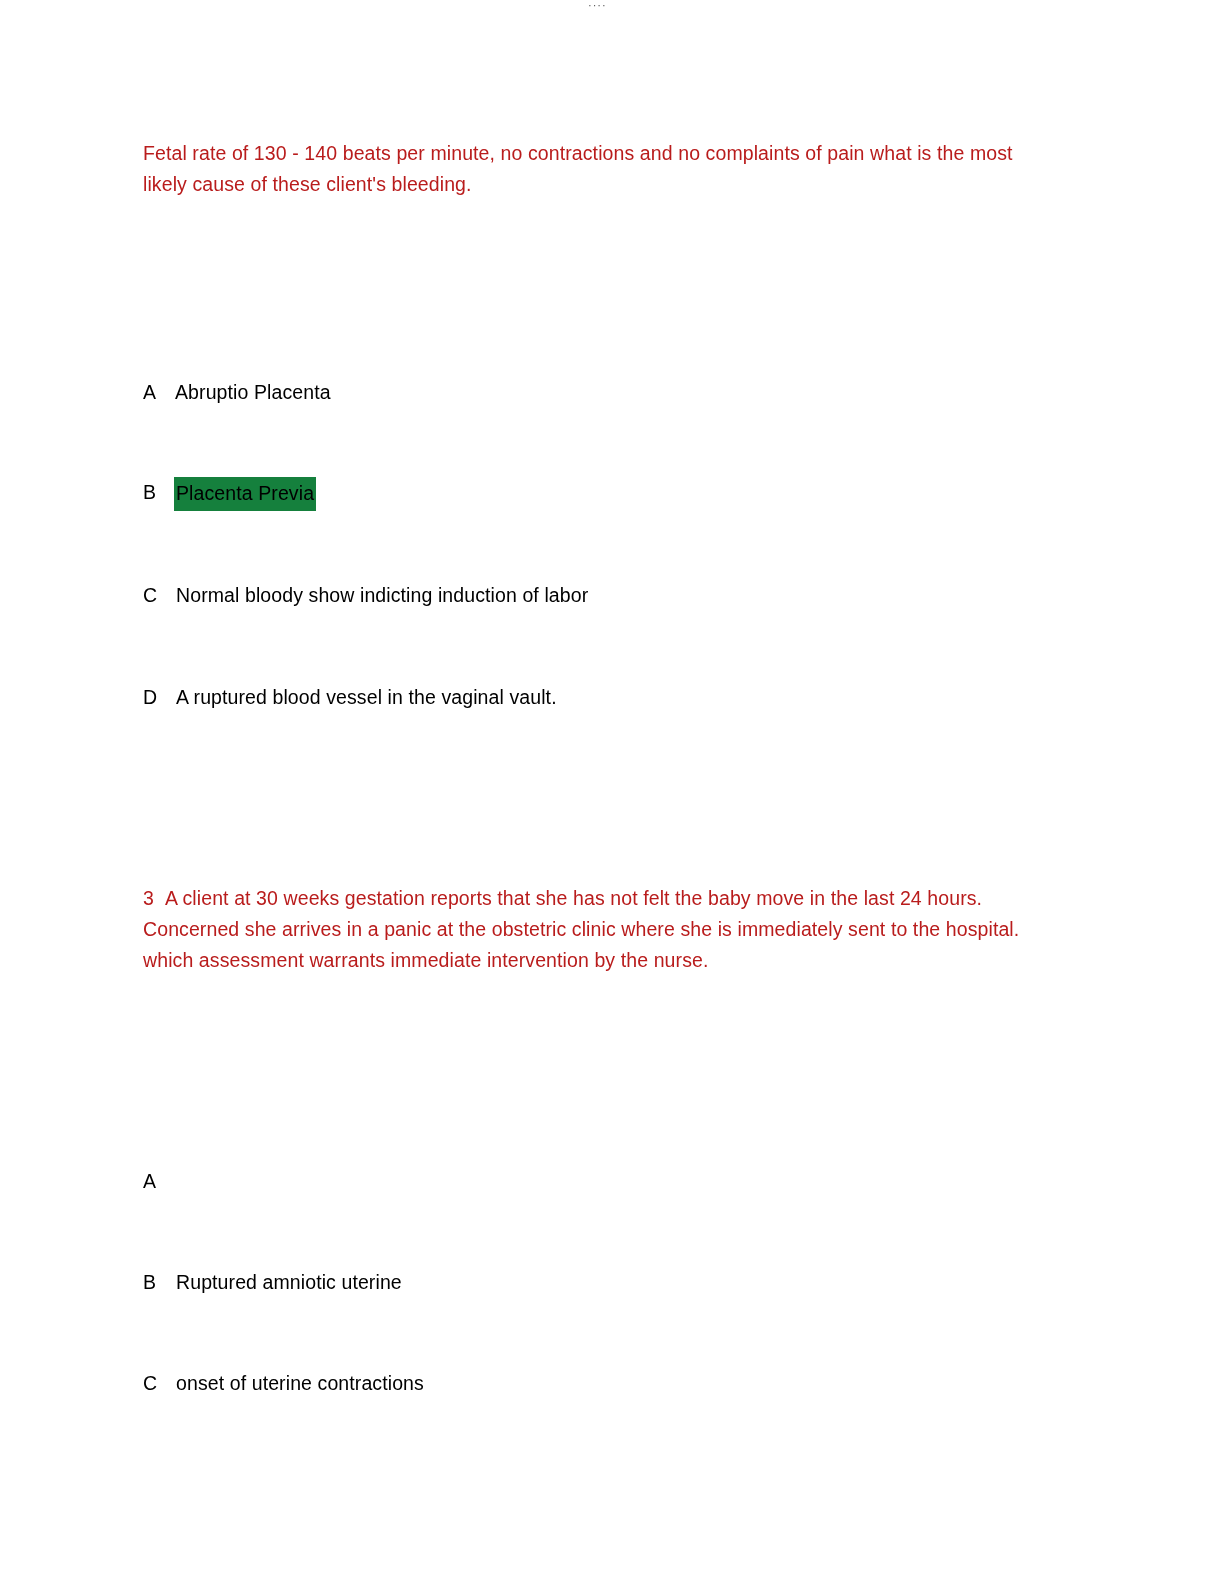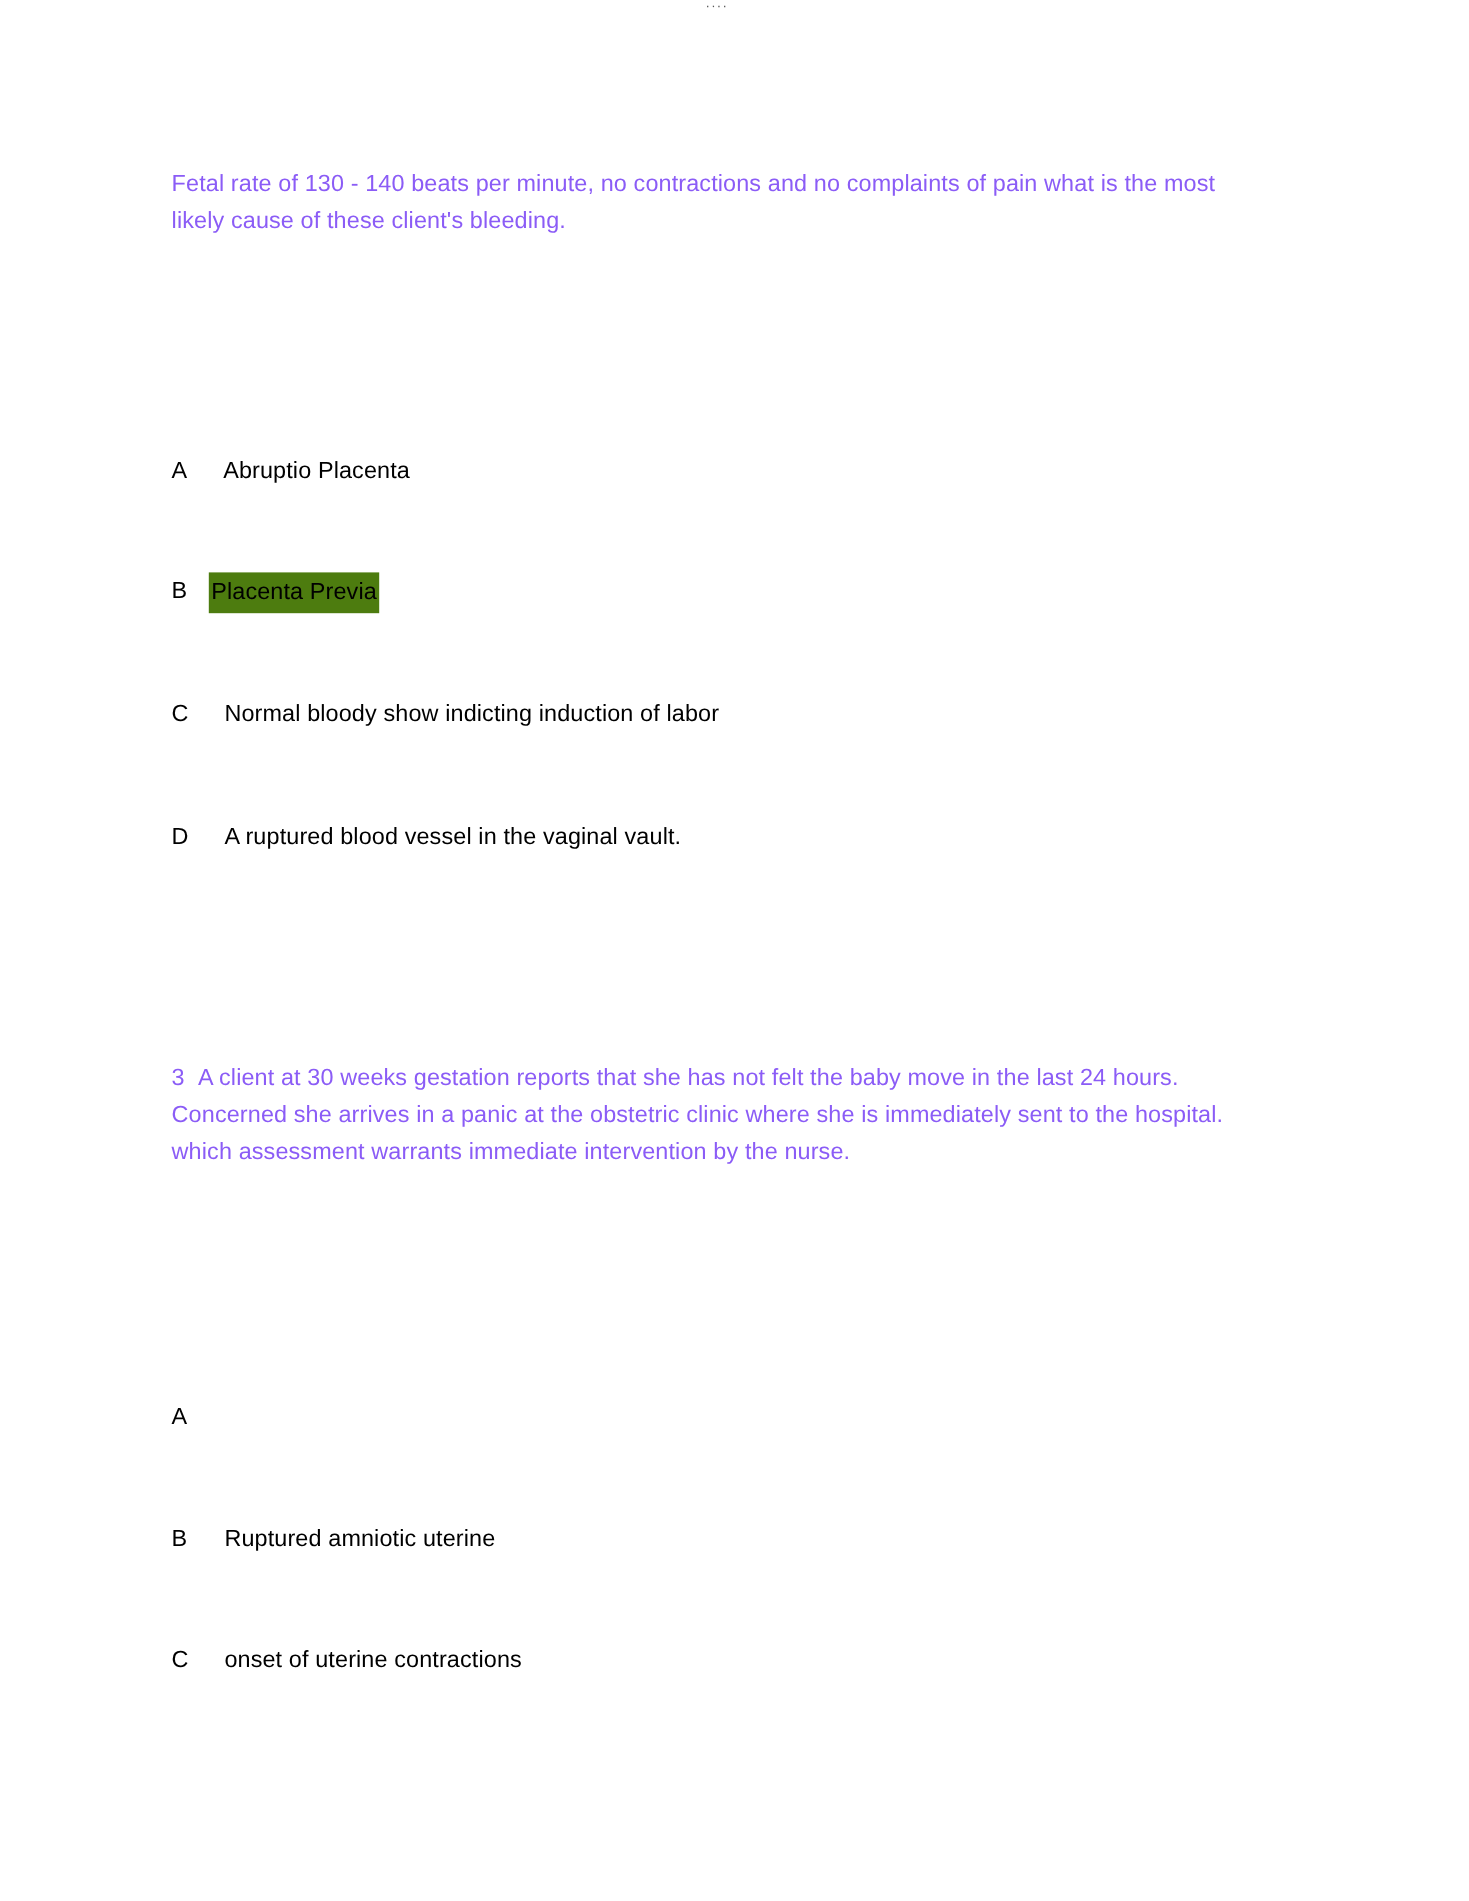--- a/index.html
+++ b/index.html
@@ -36,21 +36,21 @@
   .content {
     position: absolute;
     left: 143px;
     top: 138px;
     width: 900px;
   }
   .stem {
     font-size: 19.5px;
     line-height: 31px;
     letter-spacing: 0.1px;
-    color: #8b5cf6;
+    color: #b91c1c;
     margin: 0;
   }
   .stem .num {
     margin-right: 11px;
   }
   .spacer-1 { height: 177px; }
 
   .option {
     display: flex;
     align-items: flex-start;
@@ -61,24 +61,23 @@
   .option .letter {
     width: 32px;
     flex: 0 0 32px;
   }
   .option .letter.wide {
     width: 33px;
     flex: 0 0 33px;
   }
   .option .text {
     white-space: pre;
-    margin-left: 11px;
   }
   .option .text.hl {
-    background: #4d7c0f;
+    background: #15803d;
     padding: 1px 2px 2px 2px;
     margin-left: -2px;
   }
   .gap-a { height: 69px; }
   .gap-b { height: 69px; }
   .gap-c { height: 71px; }
   .gap-big { height: 170px; }
   .gap-q3 { height: 190px; }
   .gap-opt { height: 70px; }
 </style>

